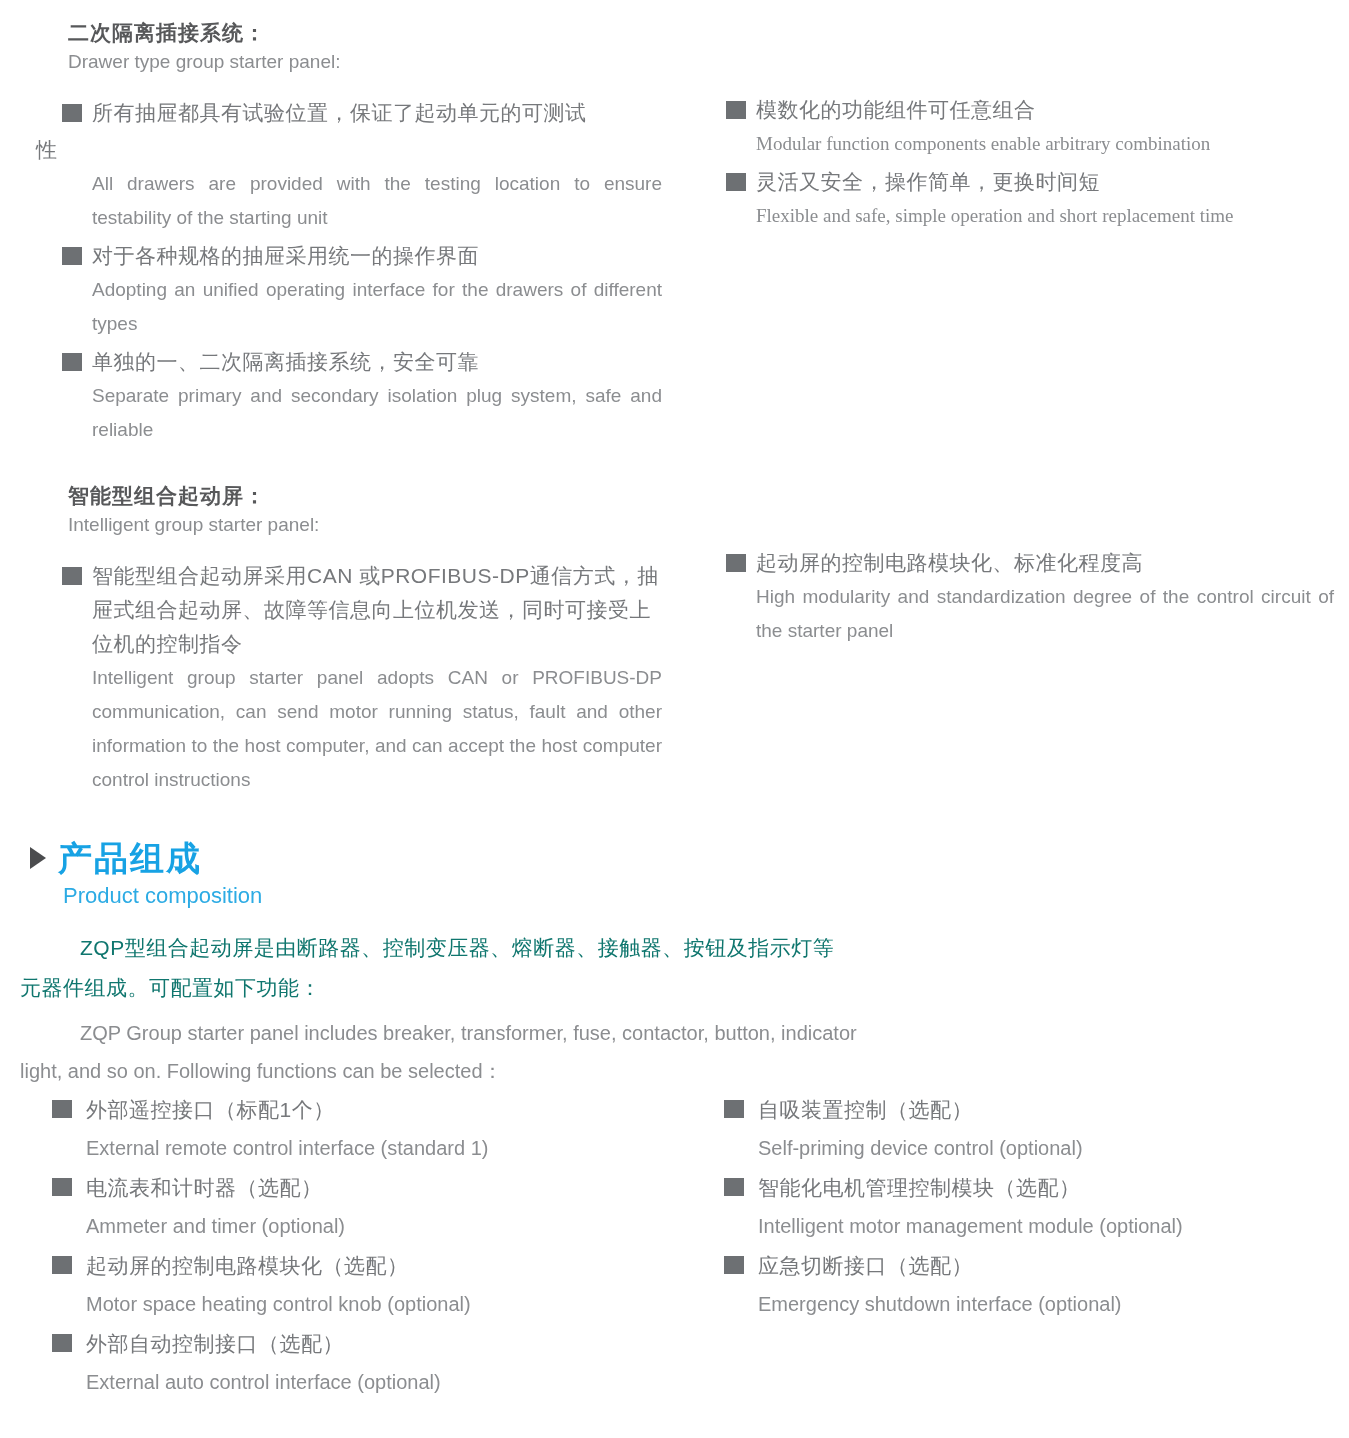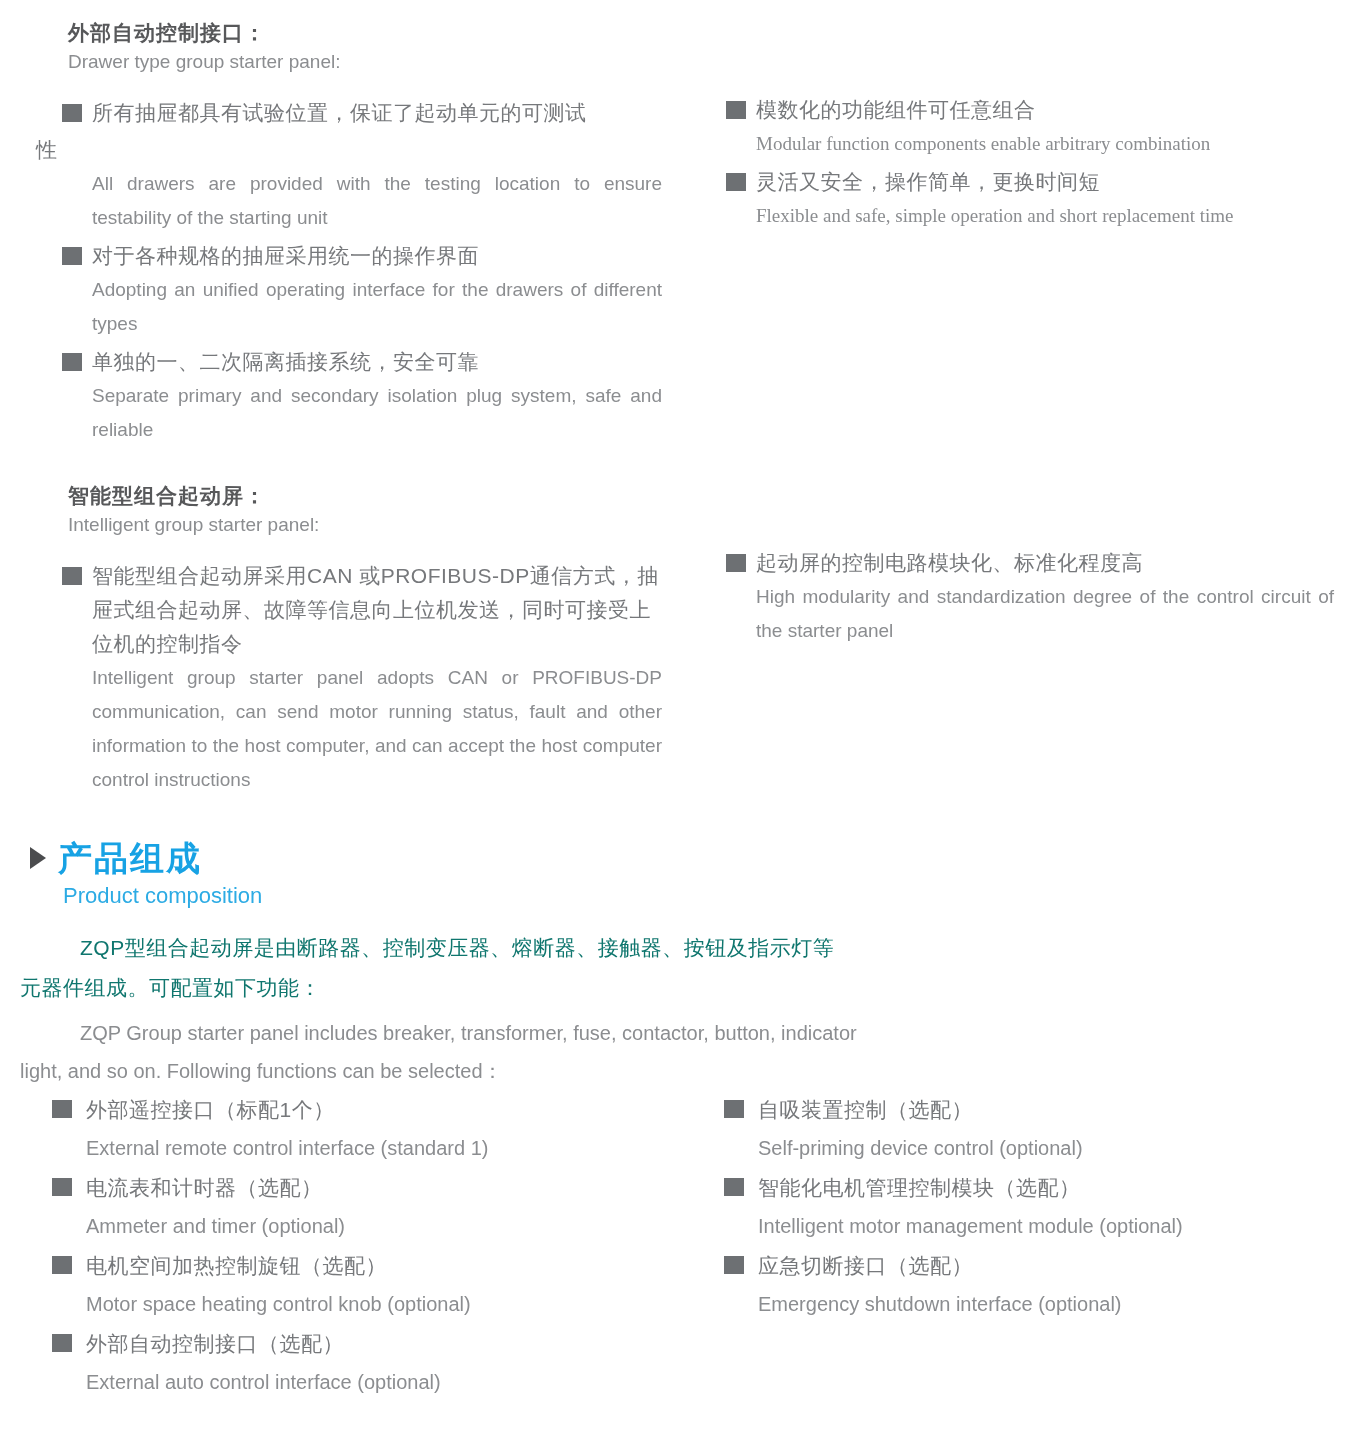--- a/index.html
+++ b/index.html
@@ -37,21 +37,21 @@
   
   .feat .item{margin-bottom:0;}
   .feat .sq{margin-top:10px;margin-right:14px;}
   .feat .cn{line-height:39px;}
   .feat .en{font-size:20px;line-height:39px;text-align:left;}
 </style>
 </head>
 <body>
 
 <section class="abs" style="left:62px;top:20px;width:600px;">
-  <h3 class="h-cn">外部自动控制接口：</h3>
+  <h3 class="h-cn">二次隔离插接系统：</h3>
   <div class="h-en">Drawer type group starter panel:</div>
 
   <div class="item">
     <span class="sq"></span>
     <div class="txt">
       <div class="cn">所有抽屉都具有试验位置，保证了起动单元的可测试</div>
       <div class="cn cn-overflow">性</div>
       <div class="en">All drawers are provided with the testing location to ensure testability of the starting unit</div>
     </div>
   </div>
@@ -141,21 +141,21 @@
   <div class="item">
     <span class="sq"></span>
     <div class="txt">
       <div class="cn">电流表和计时器（选配）</div>
       <div class="en">Ammeter and timer (optional)</div>
     </div>
   </div>
   <div class="item">
     <span class="sq"></span>
     <div class="txt">
-      <div class="cn">电机空间加热控制旋钮（选配）</div>
+      <div class="cn">起动屏的控制电路模块化（选配）</div>
       <div class="en">Motor space heating control knob (optional)</div>
     </div>
   </div>
   <div class="item">
     <span class="sq"></span>
     <div class="txt">
       <div class="cn">外部自动控制接口（选配）</div>
       <div class="en">External auto control interface (optional)</div>
     </div>
   </div>

